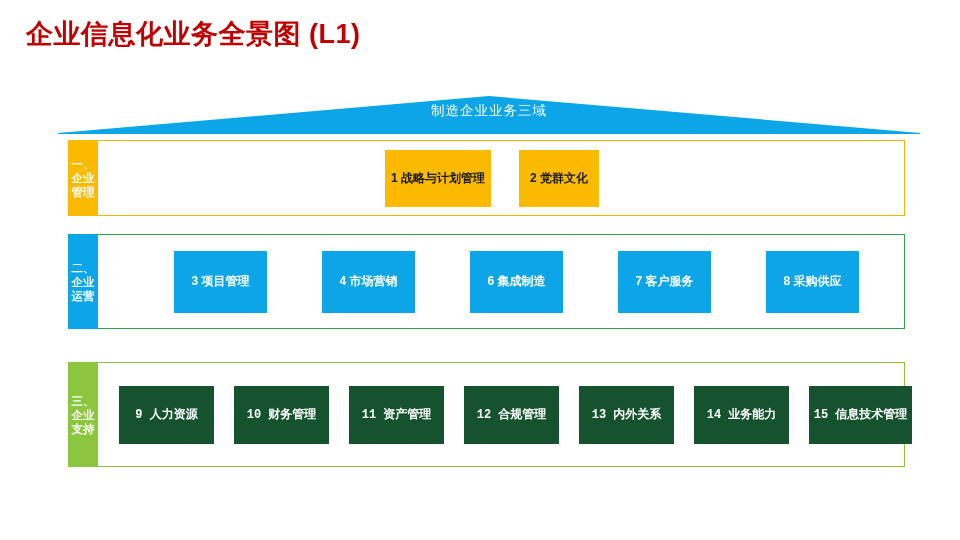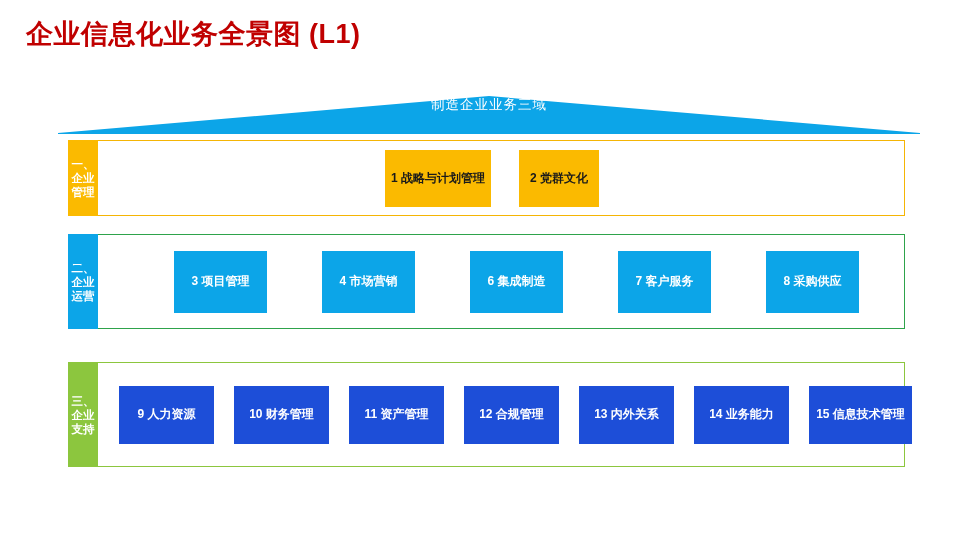--- a/index.html
+++ b/index.html
@@ -45,21 +45,21 @@
     position: absolute;
     left: 0;
     top: 0;
     width: 862px;
     height: 38px;
     display: flex;
     align-items: flex-end;
     justify-content: center;
     color: #ffffff;
     font-size: 13.5px;
-    padding-bottom: 20px;
+    padding-bottom: 14px;
     box-sizing: border-box;
     letter-spacing: 1px;
   }
 
   
   .band {
     position: absolute;
     left: 78px;
     box-sizing: border-box;
     background: #ffffff;
@@ -124,23 +124,24 @@
 
   
   #band-3 {
     top: 362px;
     width: 827px;
     height: 105px;
     border: 1.6px solid #8CC63E;
   }
   #band-3-inner { padding-left: 6px; gap: 20px; }
   .box-green {
-    background: #1d4ed8;
-    color: #ffffff;
-    font-weight: bold;
+    background: #14532d;
+    color: #ffffff;
+    font-weight: bold;
+    font-family: Liberation Mono, monospace;
   }
 
   
   .dbox {
     display: flex;
     align-items: center;
     justify-content: center;
     text-align: center;
     white-space: nowrap;
     font-size: 12px;

